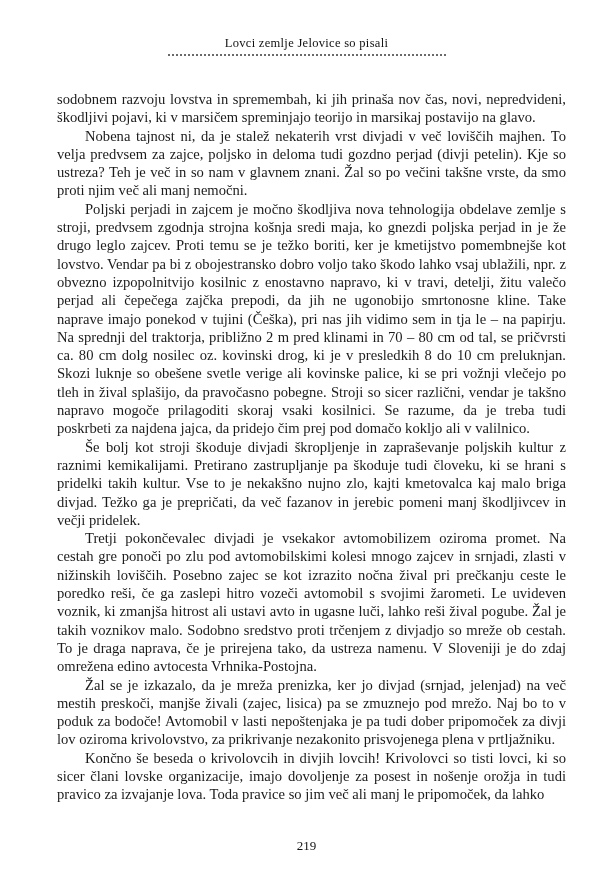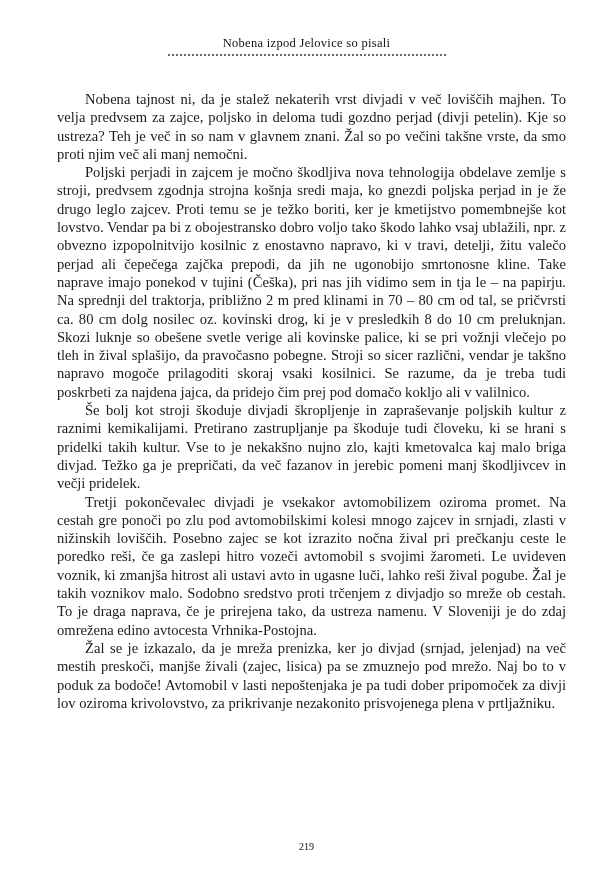--- a/index.html
+++ b/index.html
@@ -53,39 +53,41 @@
     text-indent: 0;
   }
   .page-footer {
     position: absolute;
     top: 836px;
     left: 0;
     width: 100%;
     text-align: center;
   }
   .page-number {
-    font-size: 10px;
+    font-size: 13px;
     color: #111111;
   }
 </style>
 </head>
 <body>
 
 <div class="page">
 
   <div class="running-header">
-    <div class="running-title">Nobena izpod Jelovice so pisali</div>
+    <div class="running-title">Lovci zemlje Jelovice so pisali</div>
     <div class="header-rule"></div>
   </div>
 
   <div class="body-text">
+    <p class="no-indent">sodobnem razvoju lovstva in spremembah, ki jih prinaša nov čas, novi, nepredvideni, škodljivi pojavi, ki v marsičem spreminjajo teorijo in marsikaj postavijo na glavo.</p>
     <p>Nobena tajnost ni, da je stalež nekaterih vrst divjadi v več loviščih majhen. To velja predvsem za zajce, poljsko in deloma tudi gozdno perjad (divji petelin). Kje so ustreza? Teh je več in so nam v glavnem znani. Žal so po večini takšne vrste, da smo proti njim več ali manj nemočni.</p>
     <p>Poljski perjadi in zajcem je močno škodljiva nova tehnologija obdelave zemlje s stroji, predvsem zgodnja strojna košnja sredi maja, ko gnezdi poljska perjad in je že drugo leglo zajcev. Proti temu se je težko boriti, ker je kmetijstvo pomembnejše kot lovstvo. Vendar pa bi z obojestransko dobro voljo tako škodo lahko vsaj ublažili, npr. z obvezno izpopolnitvijo kosilnic z enostavno napravo, ki v travi, detelji, žitu valečo perjad ali čepečega zajčka prepodi, da jih ne ugonobijo smrtonosne kline. Take naprave imajo ponekod v tujini (Češka), pri nas jih vidimo sem in tja le – na papirju. Na sprednji del traktorja, približno 2 m pred klinami in 70 – 80 cm od tal, se pričvrsti ca. 80 cm dolg nosilec oz. kovinski drog, ki je v presledkih 8 do 10 cm preluknjan. Skozi luknje so obešene svetle verige ali kovinske palice, ki se pri vožnji vlečejo po tleh in žival splašijo, da pravočasno pobegne. Stroji so sicer različni, vendar je takšno napravo mogoče prilagoditi skoraj vsaki kosilnici. Se razume, da je treba tudi poskrbeti za najdena jajca, da pridejo čim prej pod domačo kokljo ali v valilnico.</p>
     <p>Še bolj kot stroji škoduje divjadi škropljenje in zapraševanje poljskih kultur z raznimi kemikalijami. Pretirano zastrupljanje pa škoduje tudi človeku, ki se hrani s pridelki takih kultur. Vse to je nekakšno nujno zlo, kajti kmetovalca kaj malo briga divjad. Težko ga je prepričati, da več fazanov in jerebic pomeni manj škodljivcev in večji pridelek.</p>
     <p>Tretji pokončevalec divjadi je vsekakor avtomobilizem oziroma promet. Na cestah gre ponoči po zlu pod avtomobilskimi kolesi mnogo zajcev in srnjadi, zlasti v nižinskih loviščih. Posebno zajec se kot izrazito nočna žival pri prečkanju ceste le poredko reši, če ga zaslepi hitro vozeči avtomobil s svojimi žarometi. Le uvideven voznik, ki zmanjša hitrost ali ustavi avto in ugasne luči, lahko reši žival pogube. Žal je takih voznikov malo. Sodobno sredstvo proti trčenjem z divjadjo so mreže ob cestah. To je draga naprava, če je prirejena tako, da ustreza namenu. V Sloveniji je do zdaj omrežena edino avtocesta Vrhnika-Postojna.</p>
     <p>Žal se je izkazalo, da je mreža prenizka, ker jo divjad (srnjad, jelenjad) na več mestih preskoči, manjše živali (zajec, lisica) pa se zmuznejo pod mrežo. Naj bo to v poduk za bodoče! Avtomobil v lasti nepoštenjaka je pa tudi dober pripomoček za divji lov oziroma krivolovstvo, za prikrivanje nezakonito prisvojenega plena v prtljažniku.</p>
+    <p>Končno še beseda o krivolovcih in divjih lovcih! Krivolovci so tisti lovci, ki so sicer člani lovske organizacije, imajo dovoljenje za posest in nošenje orožja in tudi pravico za izvajanje lova. Toda pravice so jim več ali manj le pripomoček, da lahko</p>
   </div>
 
   <div class="page-footer">
     <span class="page-number">219</span>
   </div>
 
 </div>
 
 </body></html>

